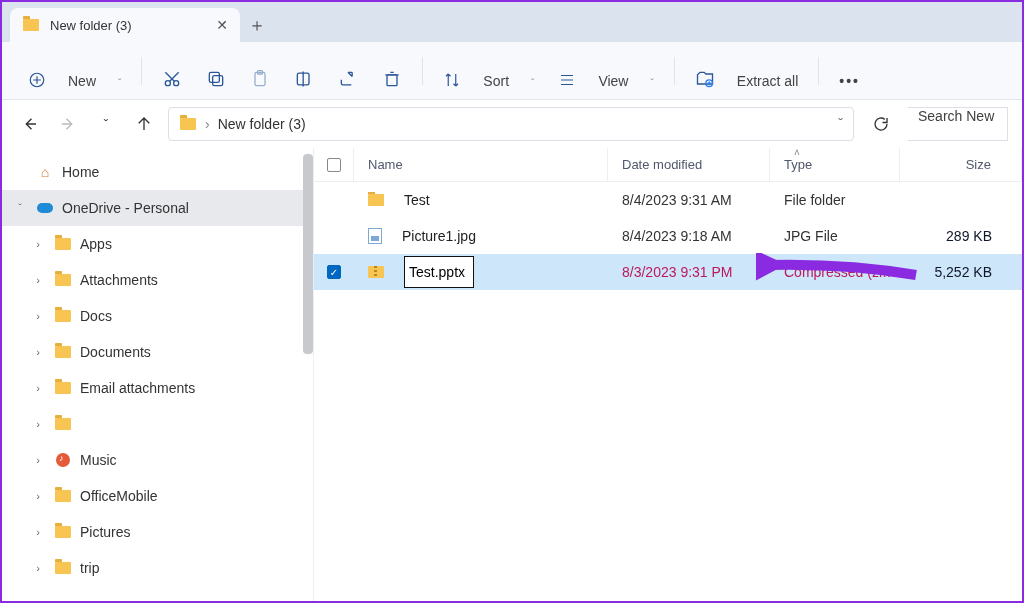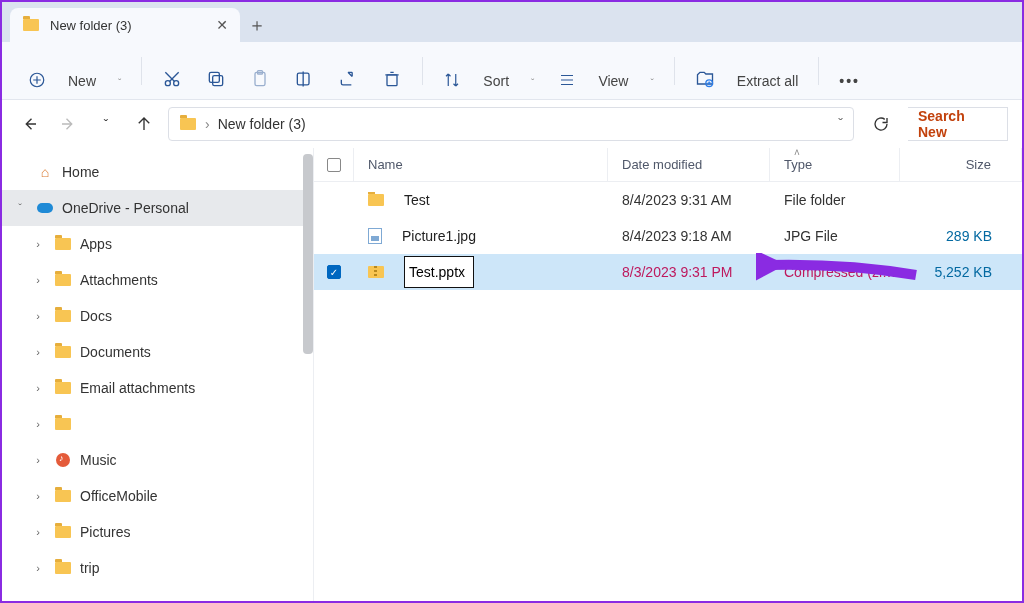--- a/index.html
+++ b/index.html
@@ -22,21 +22,21 @@
 
   
   .addrrow { height: 48px; background: #fff; display: flex; align-items: center; padding: 0 14px; gap: 10px; }
   .navbtn { width: 28px; height: 28px; display: flex; align-items: center; justify-content: center; color: #555; border-radius: 4px; }
   .navbtn:nth-child(2) svg { stroke: #bbb; }
   .addrbox { flex: 1; height: 34px; border: 1px solid #dcdfe6; border-radius: 4px; display: flex; align-items: center; padding: 0 10px; gap: 8px; font-size: 14px; color: #333; min-width: 0; }
   .addrbox .crumb { display: inline-flex; align-items: center; gap: 8px; }
   .addrbox .sep { color: #888; }
   .addr-caret { margin-left: auto; color: #666; }
   .refresh { width: 34px; height: 34px; display: flex; align-items: center; justify-content: center; }
-  .searchbox { width: 100px; height: 34px; border: 1px solid #dcdfe6; border-left: none; display: flex; align-items: flex-start; padding: 0 10px; font-size: 14px; color: #c2410c; font-weight: bold; }
+  .searchbox { width: 100px; height: 34px; border: 1px solid #dcdfe6; border-left: none; display: flex; align-items: flex-start; padding: 0 10px; font-size: 14px; color: #404040; }
 
   
   .body { flex: 1; display: flex; min-height: 0; }
   .navpane { width: 312px; border-right: 1px solid #eceef2; overflow: hidden; position: relative; padding-top: 6px; }
   .scrolltrack { position: absolute; right: 0; top: 6px; width: 10px; height: 200px; background: #c7c9cd; border-radius: 4px; }
   .navitem { height: 36px; display: flex; align-items: center; gap: 8px; padding-left: 14px; font-size: 14px; color: #333; }
   .navitem.l1 { padding-left: 10px; }
   .navitem.l2 { padding-left: 28px; }
   .navitem.sel { background: #e7e9ec; }
   .expander { width: 16px; display: inline-flex; justify-content: center; color: #666; font-size: 11px; }
@@ -51,21 +51,21 @@
   .c-date { width: 162px; }
   .c-type { width: 130px; }
   .c-size { flex: 1; justify-content: flex-end; padding-right: 30px; }
 
   .rows { flex: 1; }
   .row { height: 36px; display: flex; align-items: center; font-size: 14px; color: #222; }
   .row.sel { background: #cde6f9; }
   .cell { padding-left: 14px; white-space: nowrap; overflow: hidden; text-overflow: ellipsis; }
   .cell.c-check { display: flex; justify-content: center; padding-left: 0; }
   .cell.c-name { display: flex; align-items: center; gap: 20px; }
-  .cell.c-size { text-align: right; padding-right: 30px; color: #0369a1; }
+  .cell.c-size { text-align: right; padding-right: 30px; color: #0f172a; }
   .cell.c-date, .cell.c-type { color: #333; }
   .row.sel .cell.c-type, .row.sel .cell.c-date { color: #be185d; }
   .renamebox { border: 1px solid #111; background: #fff; padding: 15px 4px; font-size: 14px; height: 20px; outline: none; width: 70px; }
   .chk { width: 14px; height: 14px; border: 1px solid #888; border-radius: 2px; display: inline-flex; align-items: center; justify-content: center; font-size: 10px; }
   .chk.on { background: #0067c0; border-color: #0067c0; color: #fff; }
 
   
   .arrow-ann { position: absolute; left: 442px; top: 105px; pointer-events: none; }
 
   

